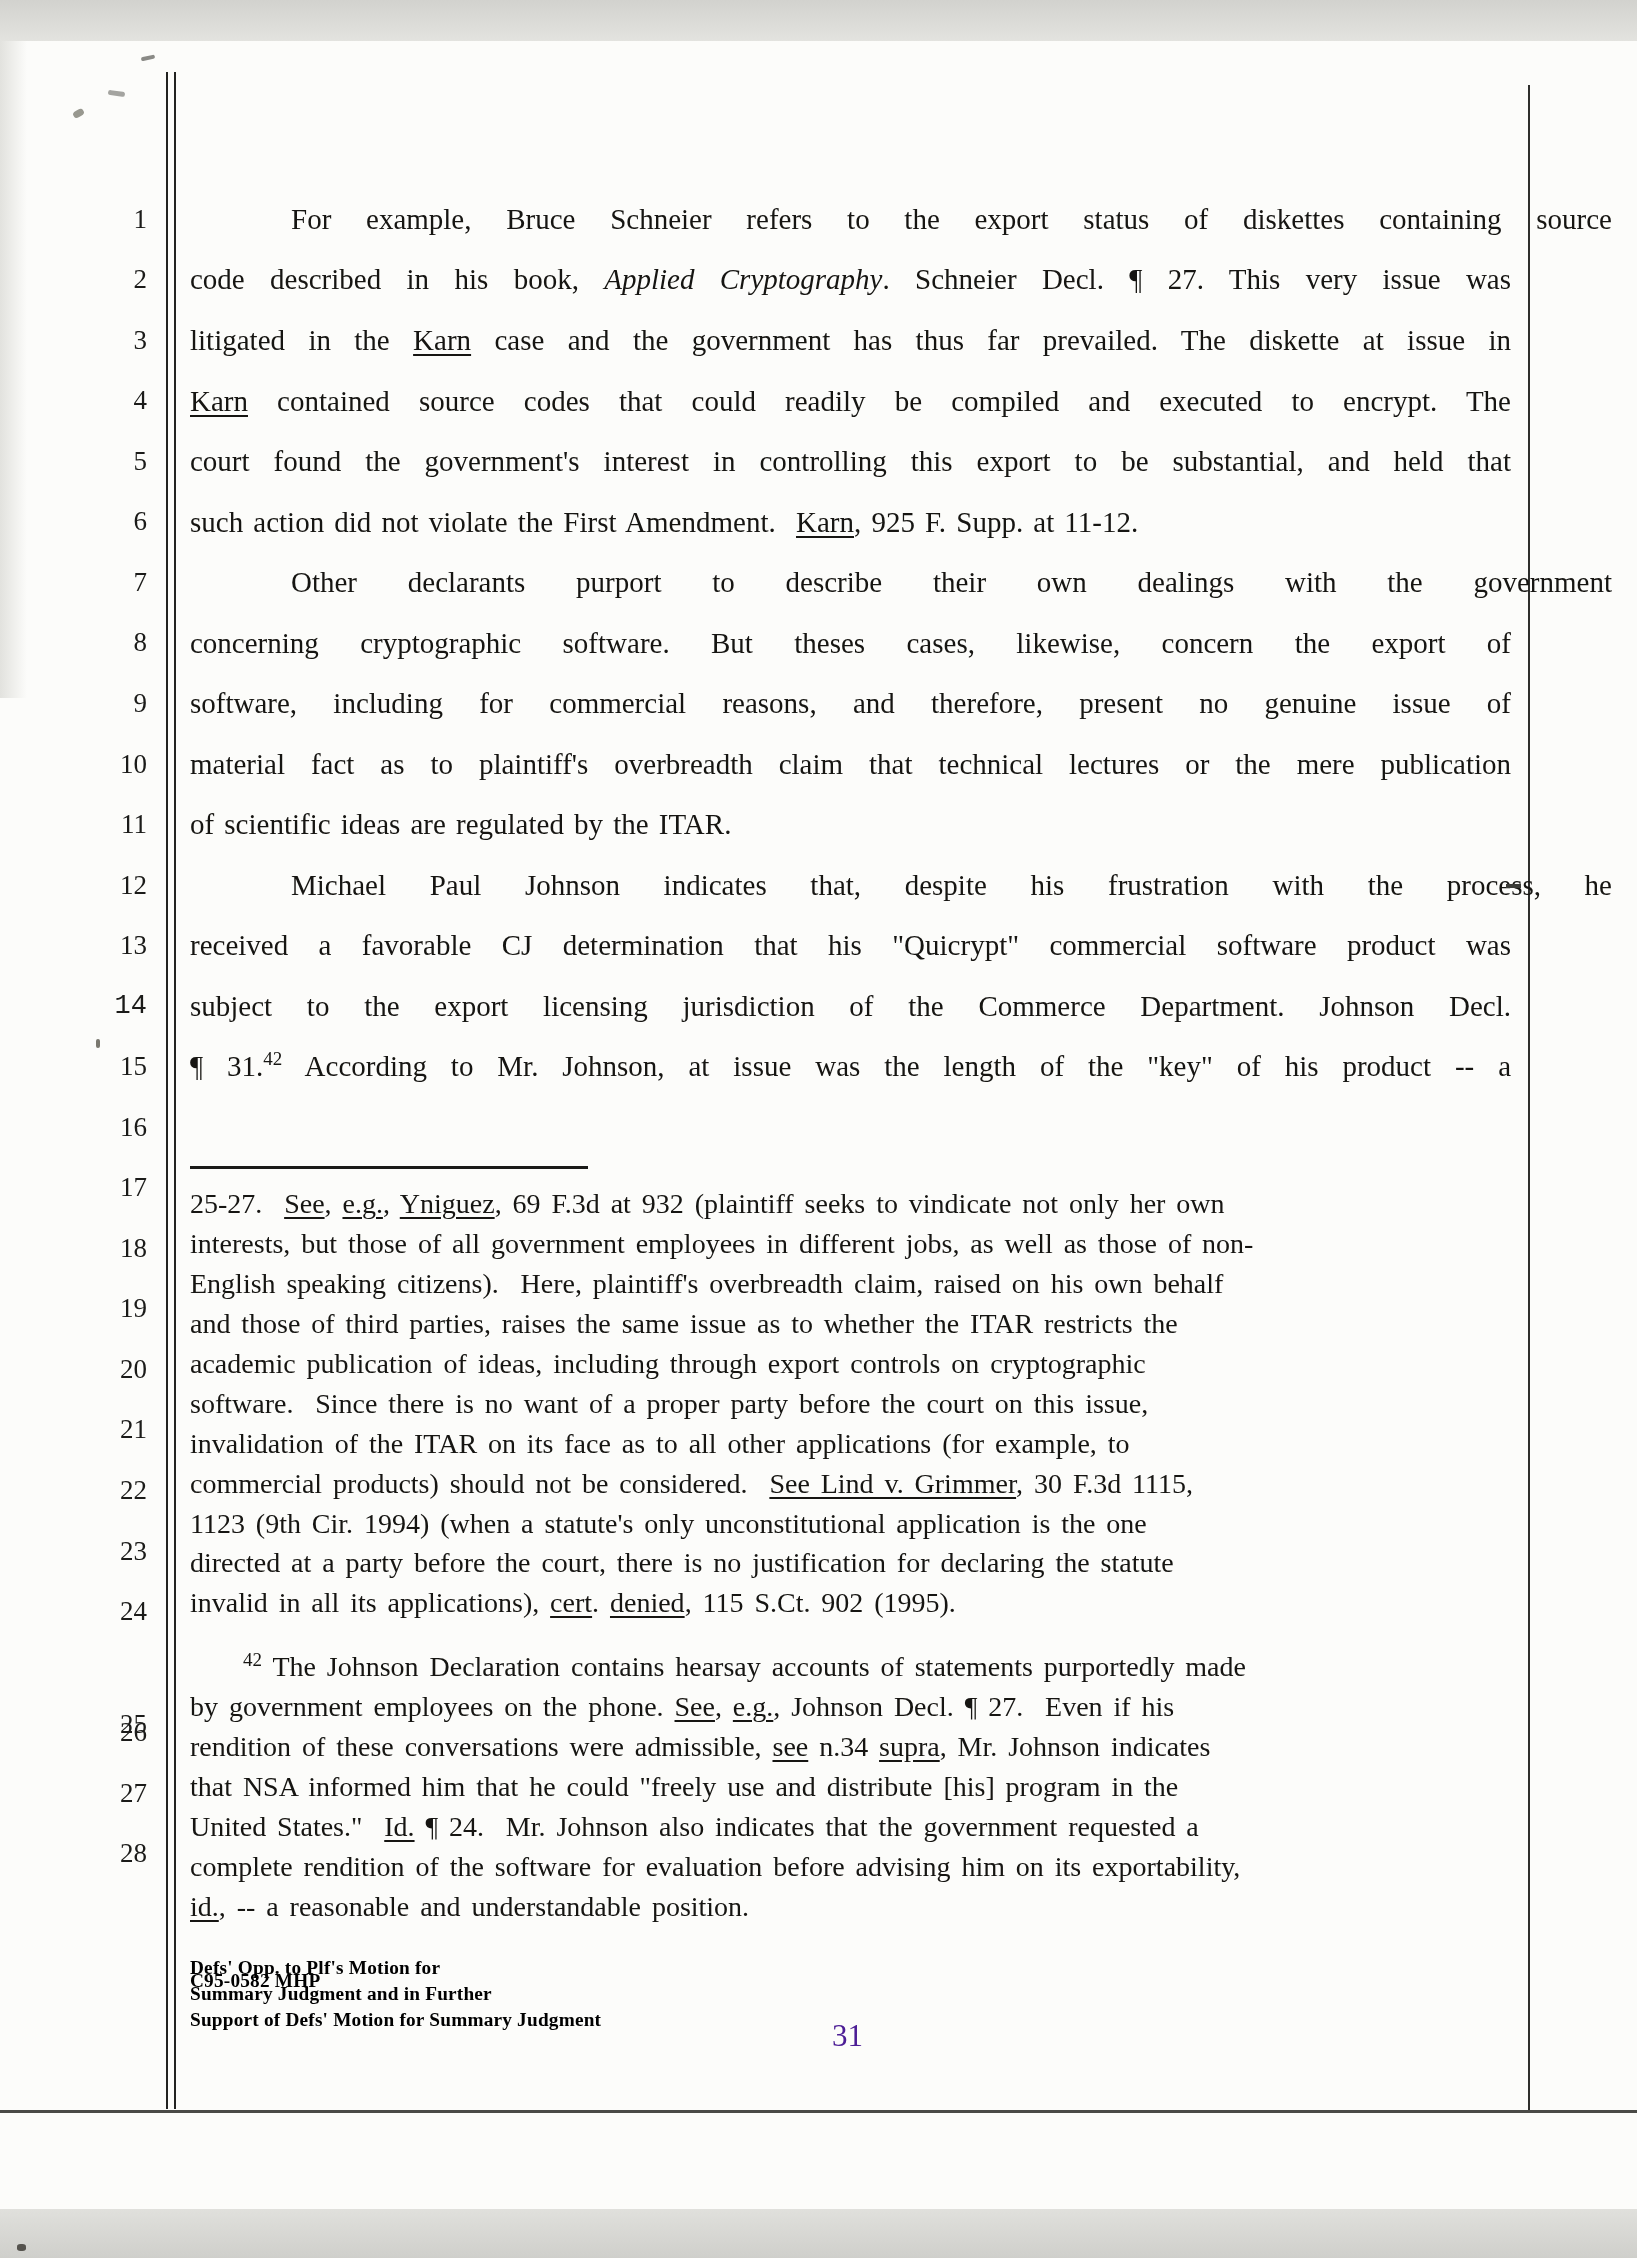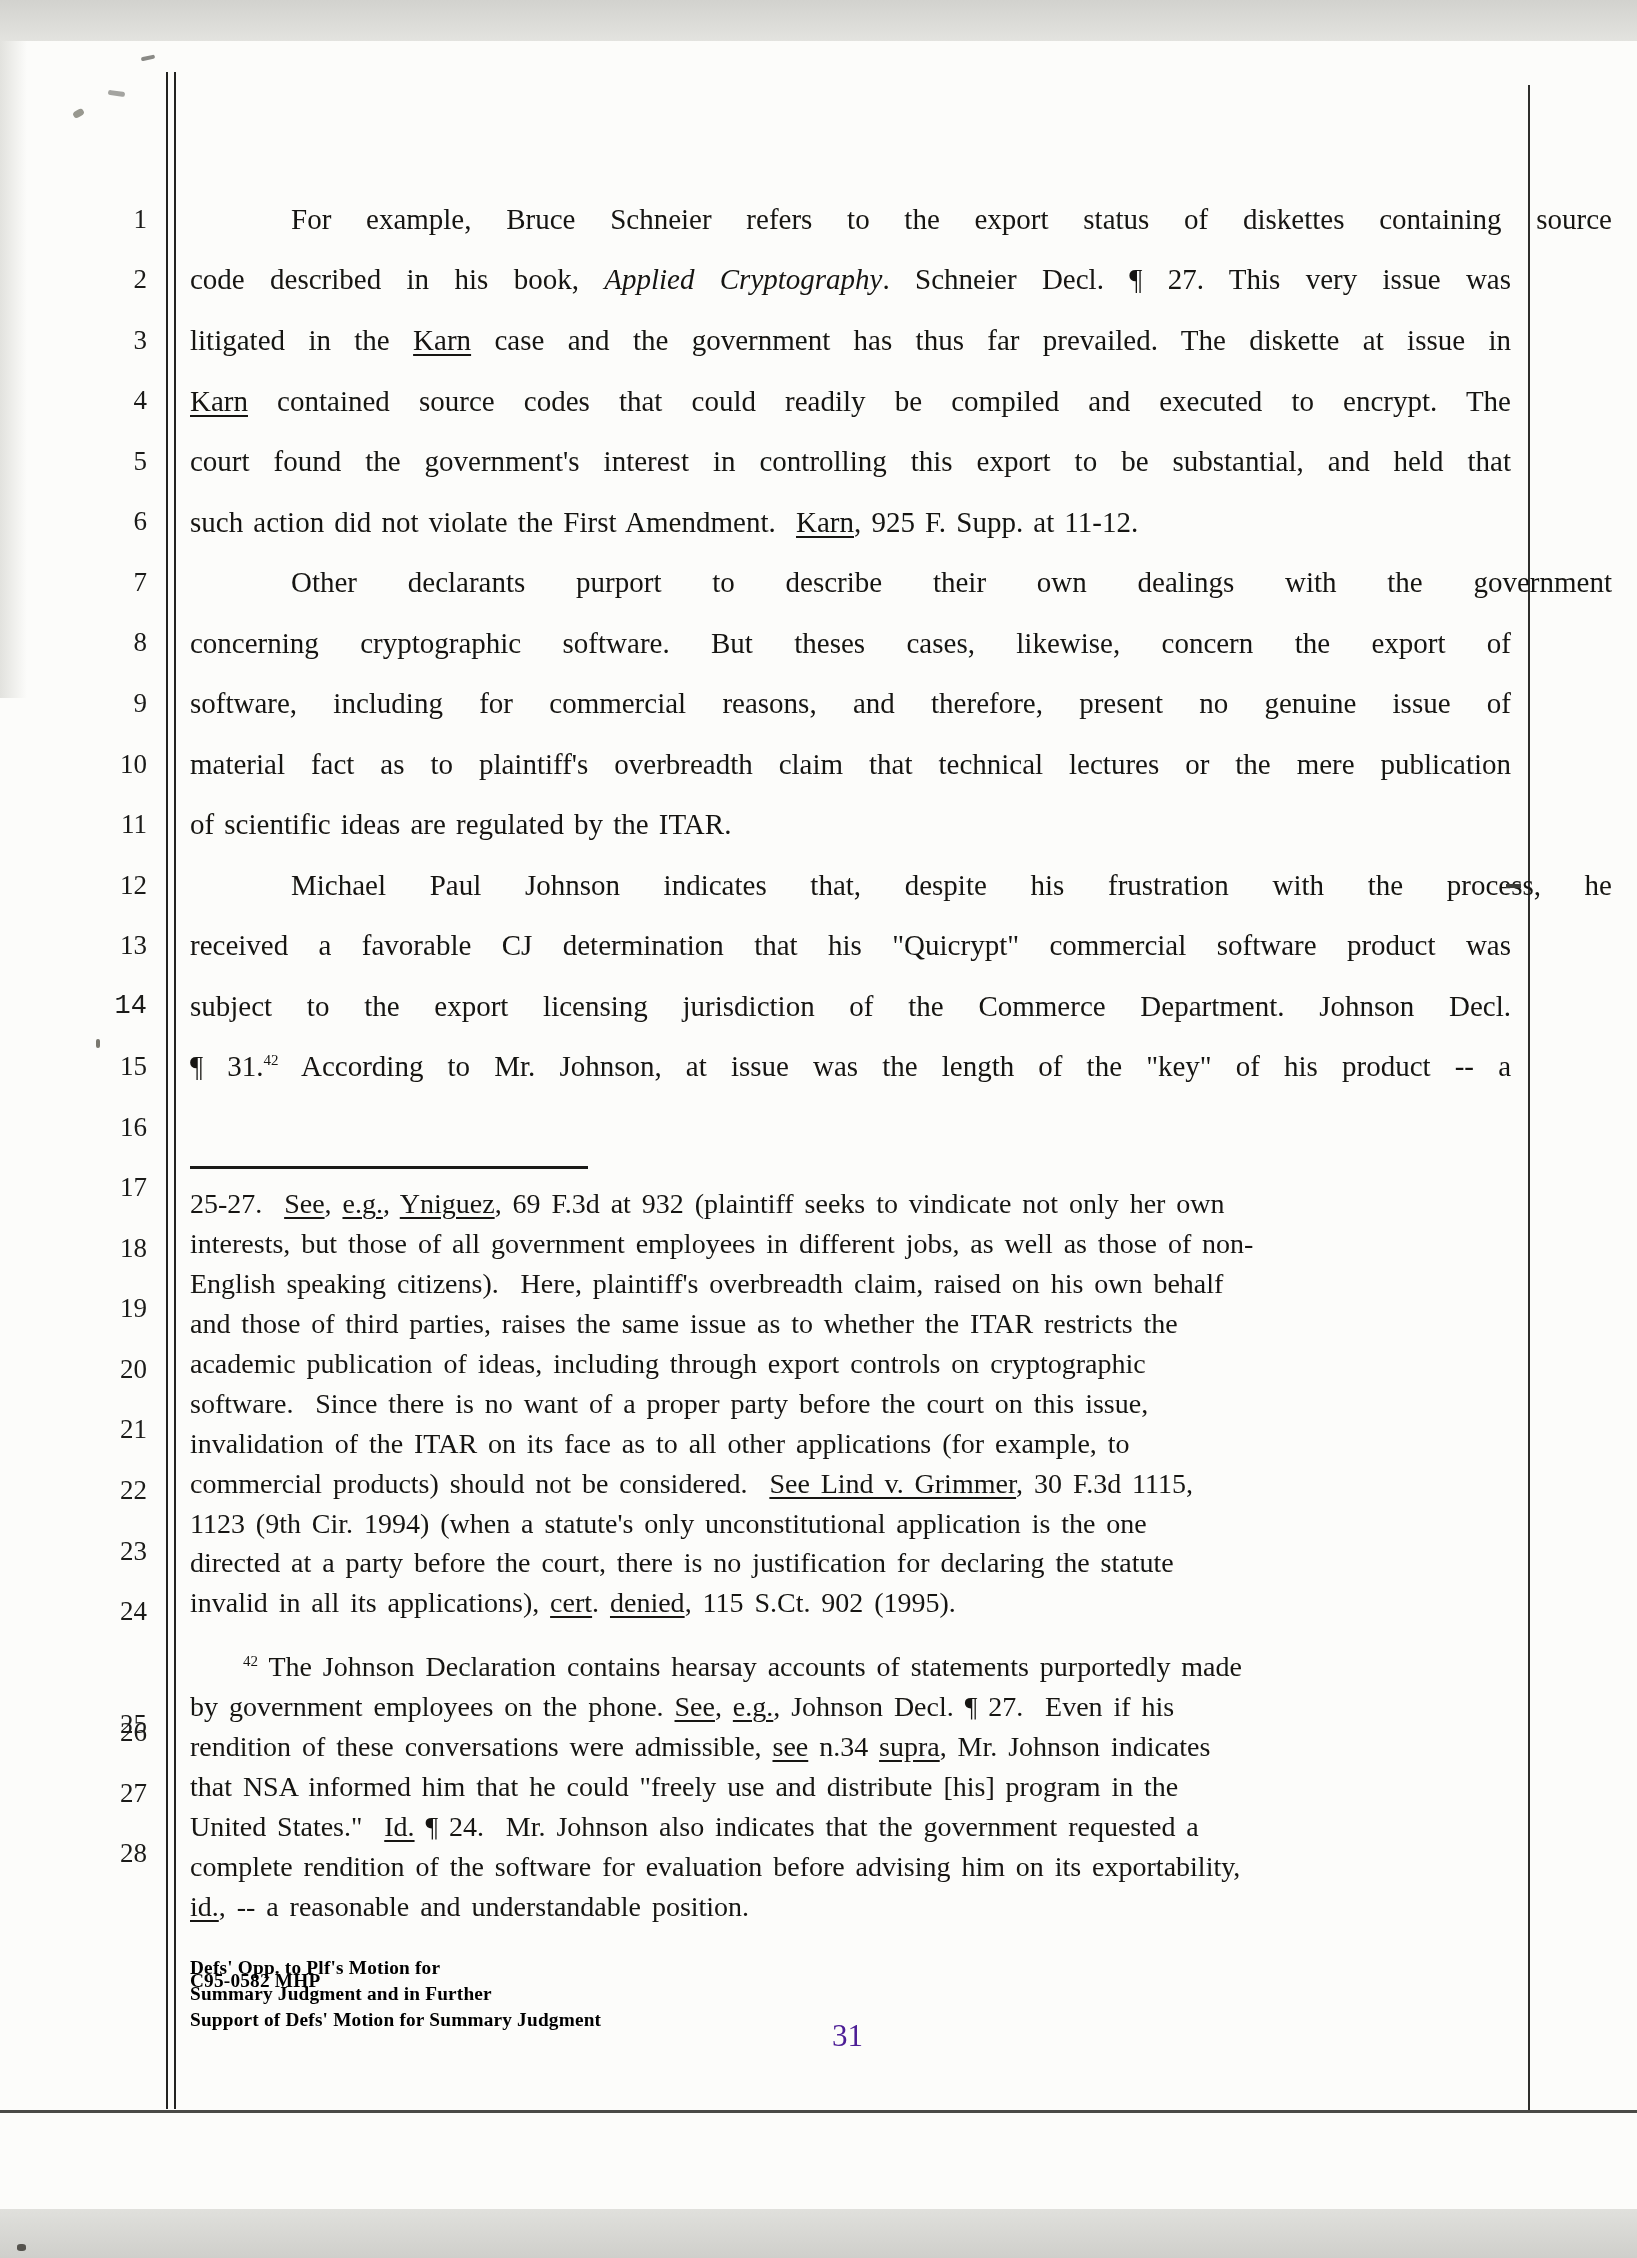--- a/index.html
+++ b/index.html
@@ -19,21 +19,21 @@
   #rrule{left:1528px;top:85px;height:2025px;background:#2e2e2c;}
   .hrule-bottom{position:absolute;left:0;top:2110px;width:1638px;height:2.9px;background:#4a4a46;}
   .fn-sep{position:absolute;left:190px;top:1166px;width:398px;height:2.9px;background:#1a1a18;}
   .line-num{position:absolute;left:85px;width:62px;text-align:right;
     font-size:27px;line-height:29px;color:#1b1b19;}
   .tline{position:absolute;left:190px;width:1321px;line-height:41px;white-space:pre;}
   .body-line{font-size:29px;word-spacing:2.9px;}
   .fn-line{font-size:28px;word-spacing:3.9px;line-height:40px;}
   .j{white-space:normal;text-align:justify;text-align-last:justify;word-spacing:0;}
   .u{text-decoration:underline;text-decoration-thickness:1.9px;text-underline-offset:3.9px;}
-  sup{font-size:15px;line-height:0;vertical-align:super;}
+  sup{font-size:19px;line-height:0;vertical-align:super;}
   em{font-style:italic;}
   .footer-line{position:absolute;left:190px;font-size:19.3px;font-weight:700;
     line-height:23px;color:#000000;letter-spacing:0.2px;}
   #pgnum{position:absolute;left:832px;top:2018px;font-size:31px;color:#4c1d95;}
   .artifact{position:absolute;}
   #spk1{left:141px;top:56px;width:13.5px;height:3.9px;background:#8a8a86;transform:rotate(-12deg);border-radius:1.9px;}
   #spk2{left:108px;top:91px;width:17.4px;height:4.8px;background:#a4a4a0;transform:rotate(8deg);border-radius:2.9px;}
   #spk3{left:73px;top:110px;width:10.6px;height:6.8px;background:#98988f;transform:rotate(-30deg);border-radius:40%;}
   #spk4{left:1506px;top:884px;width:14.5px;height:3.9px;background:#3c3c38;}
   #spk5{left:96px;top:1039px;width:3.9px;height:8.7px;background:#7a786f;border-radius:1.9px;}

